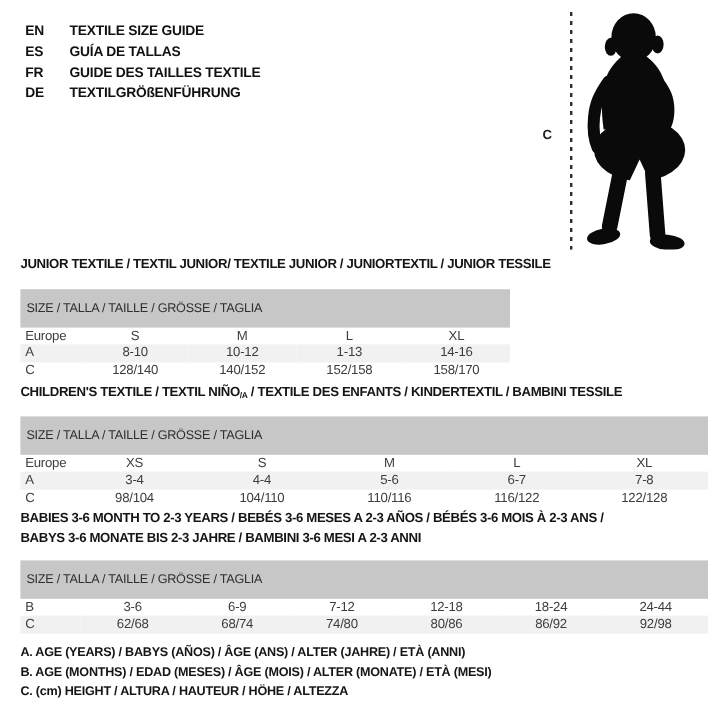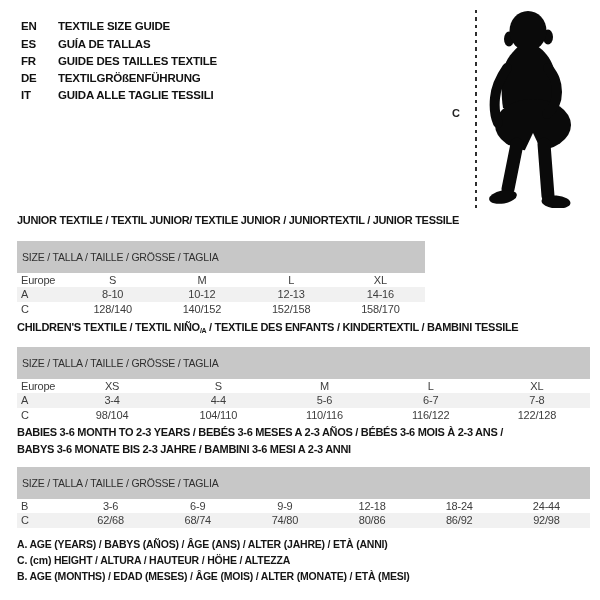--- a/index.html
+++ b/index.html
@@ -55,24 +55,20 @@
     <span class="lang-title">GUÍA DE TALLAS</span>
   </div>
   <div class="lang-row">
     <span class="lang-code">FR</span>
     <span class="lang-title">GUIDE DES TAILLES TEXTILE</span>
   </div>
   <div class="lang-row">
     <span class="lang-code">DE</span>
     <span class="lang-title">TEXTILGRÖßENFÜHRUNG</span>
   </div>
-  <div class="lang-row">
-    <span class="lang-code">IT</span>
-    <span class="lang-title">GUIDA ALLE TAGLIE TESSILI</span>
-  </div>
 </div>
 
 <div class="measure-line"></div>
 <div class="measure-label">C</div>
 <svg class="baby-svg" width="95" height="202" viewBox="0 0 95 202" xmlns="http://www.w3.org/2000/svg">
   <g fill="#0a0a0a" stroke="none">
 
     <ellipse cx="22" cy="33" rx="5" ry="7.5"></ellipse>
     <ellipse cx="61" cy="31" rx="5" ry="7.5"></ellipse>
 
@@ -120,21 +116,21 @@
       <td class="lbl">Europe</td>
       <td>S</td>
       <td>M</td>
       <td>L</td>
       <td>XL</td>
     </tr>
     <tr class="stripe">
       <td class="lbl">A</td>
       <td>8-10</td>
       <td>10-12</td>
-      <td>12-13</td>
+      <td>1-13</td>
       <td>14-16</td>
     </tr>
     <tr>
       <td class="lbl">C</td>
       <td>128/140</td>
       <td>140/152</td>
       <td>152/158</td>
       <td>158/170</td>
     </tr>
   </tbody>
@@ -200,34 +196,34 @@
   <thead>
     <tr>
       <th colspan="7">SIZE / TALLA / TAILLE / GRÖSSE / TAGLIA</th>
     </tr>
   </thead>
   <tbody>
     <tr>
       <td class="lbl">B</td>
       <td>3-6</td>
       <td>6-9</td>
-      <td>9-9</td>
+      <td>7-12</td>
       <td>12-18</td>
       <td>18-24</td>
       <td>24-44</td>
     </tr>
     <tr class="stripe">
       <td class="lbl">C</td>
       <td>62/68</td>
       <td>68/74</td>
       <td>74/80</td>
       <td>80/86</td>
       <td>86/92</td>
       <td>92/98</td>
     </tr>
   </tbody>
 </table>
 
 <div class="legend">
   <div class="legend-line">A. AGE (YEARS) / BABYS (AÑOS) / ÂGE (ANS) / ALTER (JAHRE) / ETÀ (ANNI)</div>
+  <div class="legend-line">B. AGE (MONTHS) / EDAD (MESES) / ÂGE (MOIS) / ALTER (MONATE) / ETÀ (MESI)</div>
   <div class="legend-line">C. (cm) HEIGHT / ALTURA / HAUTEUR / HÖHE / ALTEZZA</div>
-  <div class="legend-line">B. AGE (MONTHS) / EDAD (MESES) / ÂGE (MOIS) / ALTER (MONATE) / ETÀ (MESI)</div>
 </div>
 
 </body></html>

